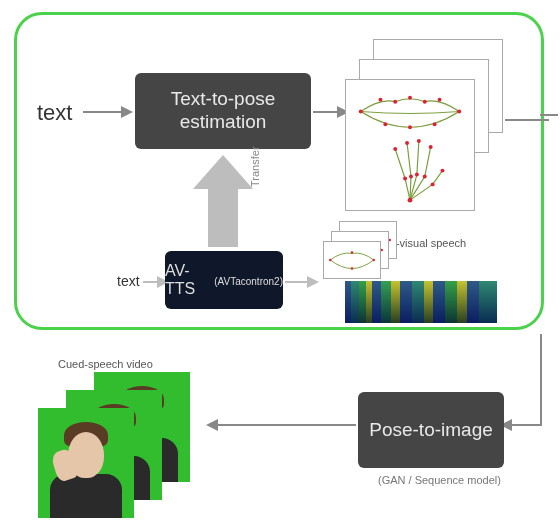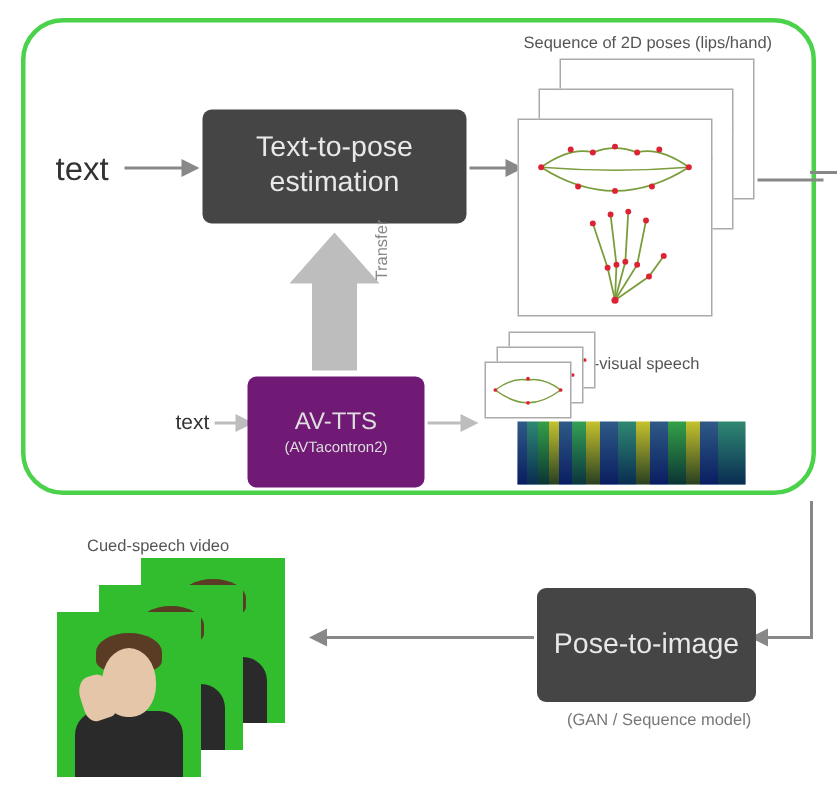--- a/index.html
+++ b/index.html
@@ -64,27 +64,26 @@
     align-items: center;
     justify-content: center;
     text-align: center;
     padding: 6px;
   }
   .avtts-box {
     position: absolute;
     left: 148px;
     top: 236px;
     width: 118px;
-    height: 74px;
-    background: #701a75;
+    height: 58px;
+    background: #0f172a;
     border-radius: 6px;
     color: #dedede;
     font-size: 16px;
     display: flex;
-    flex-direction: column;
     align-items: center;
     justify-content: center;
   }
   .avtts-sub { font-size: 10px; color: #ddd; margin-top: 2px; }
   .transfer-arrow {
     position: absolute;
     left: 178px;
     top: 140px;
     width: 56px;
     height: 92px;
@@ -320,21 +319,20 @@
   <div class="arrow-head-r-light" style="left:140px; top:261px;"></div>
 
   <div class="avtts-box">
     <span>AV-TTS</span>
     <span class="avtts-sub">(AVTacontron2)</span>
   </div>
 
   <div class="arrow-line" style="left:268px; top:266px; width:24px; background:#bdbdbd;"></div>
   <div class="arrow-head-r-light" style="left:290px; top:261px;"></div>
 
-  <div class="top-annot">Sequence of 2D poses (lips/hand)</div>
 
   <div class="pose-stack">
     <div class="pose-card" style="left:28px; top:0;">
       <svg class="lips-svg" viewBox="0 0 130 94">
         <path d="M15,47 Q35,30 50,34 Q65,28 80,34 Q95,30 115,47 Q90,66 65,66 Q40,66 15,47 Z" fill="none" stroke="#7a9d3b" stroke-width="1.2"></path>
         <path d="M15,47 Q65,52 115,47" fill="none" stroke="#7a9d3b" stroke-width="1"></path>
         <g fill="#d23">
           <circle cx="15" cy="47" r="2"></circle>
             <circle cx="35" cy="34" r="2"></circle>
             <circle cx="50" cy="34" r="2"></circle>

